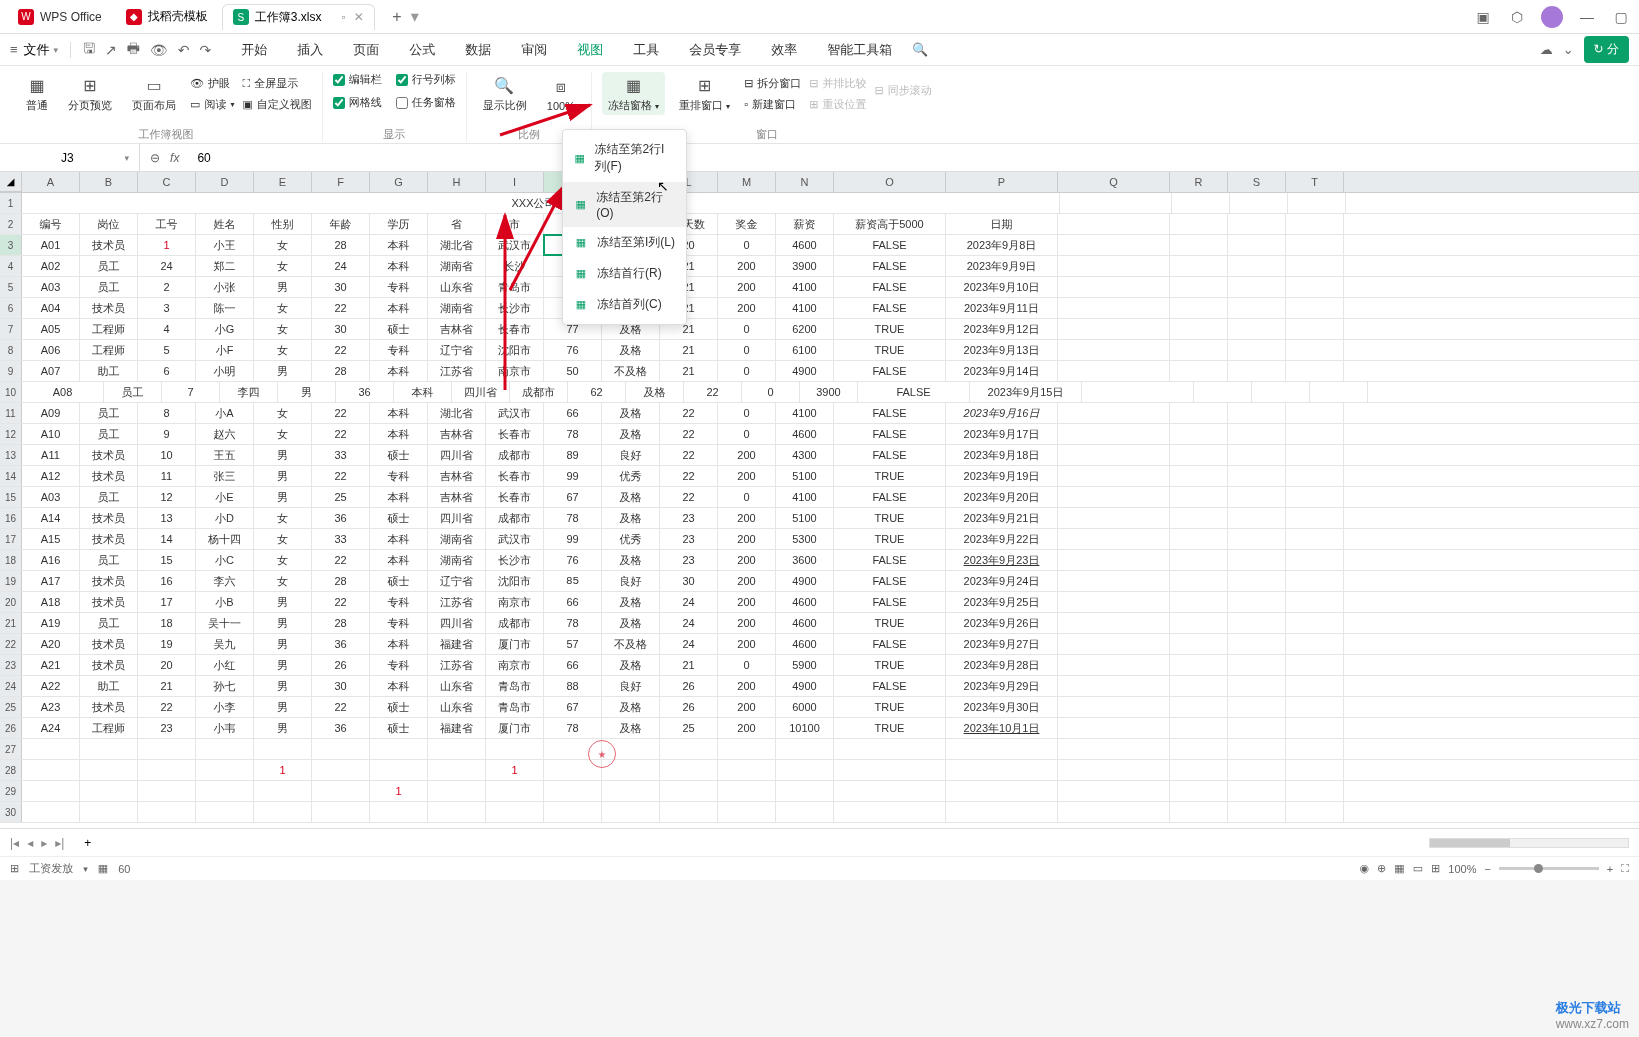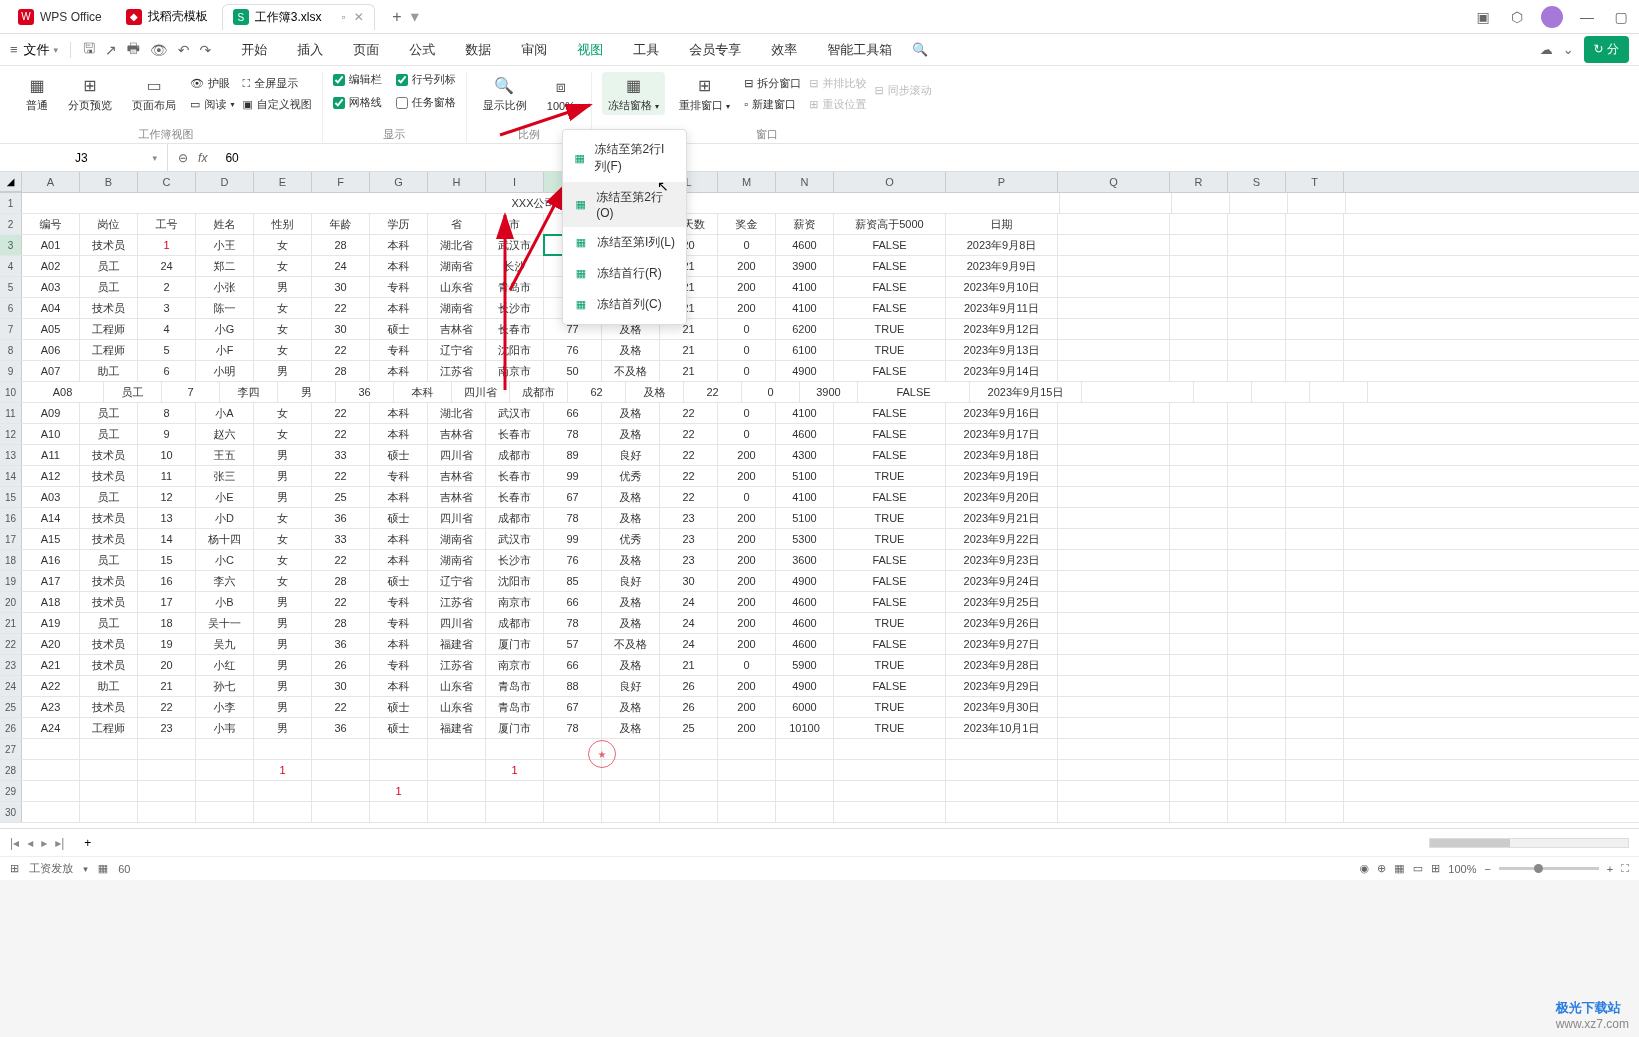--- a/index.html
+++ b/index.html
@@ -40,21 +40,21 @@
 .ribbon-icon { width: 22px; height: 22px; display: flex; align-items: center; justify-content: center; font-size: 16px; color: #555; }
 .ribbon-label { font-size: 11px; color: #333; white-space: nowrap; }
 .ribbon-group-label { font-size: 11px; color: #888; margin-top: auto; }
 .ribbon-check { display: flex; align-items: center; gap: 4px; font-size: 11px; color: #333; cursor: pointer; }
 .ribbon-check input { width: 12px; height: 12px; accent-color: #0aa069; }
 .ribbon-col { display: flex; flex-direction: column; gap: 6px; }
 .ribbon-btn-sm { display: flex; align-items: center; gap: 4px; font-size: 11px; color: #333; cursor: pointer; }
 .ribbon-btn-sm.disabled { color: #bbb; }
 
 .formula-bar { height: 28px; background: #fff; display: flex; align-items: center; border-bottom: 1px solid #ddd; font-size: 12px; }
-.name-box { width: 168px; padding: 0 10px; border-right: 1px solid #ddd; height: 100%; display: flex; align-items: center; justify-content: space-between; }
+.name-box { width: 140px; padding: 0 10px; border-right: 1px solid #ddd; height: 100%; display: flex; align-items: center; justify-content: space-between; }
 .name-box-val { text-align: center; flex: 1; }
 .fx-icons { display: flex; align-items: center; gap: 10px; padding: 0 10px; color: #666; }
 .fx-input { flex: 1; padding: 0 8px; }
 
 .sheet-area { position: relative; background: #fff; height: 656px; overflow: hidden; }
 .col-headers { display: flex; background: #e8ebed; border-bottom: 1px solid #ccc; }
 .row-sel { width: 22px; height: 20px; background: #e8ebed; border-right: 1px solid #ccc; border-bottom: 1px solid #ccc; display: flex; align-items: center; justify-content: center; font-size: 10px; }
 .col-h { height: 20px; border-right: 1px solid #ccc; display: flex; align-items: center; justify-content: center; font-size: 11px; color: #555; background: #e8ebed; }
 .col-h.sel { background: #d0e8dc; }
 .grid-row { display: flex; border-bottom: 1px solid #e5e5e5; height: 21px; }
@@ -548,21 +548,21 @@
         <div class="cell cF" style="width: 58px;">22</div>
         <div class="cell cG" style="width: 58px;">本科</div>
         <div class="cell cH" style="width: 58px;">湖北省</div>
         <div class="cell cI" style="width: 58px;">武汉市</div>
         <div class="cell cJ" style="width: 58px;">66</div>
         <div class="cell cK" style="width: 58px;">及格</div>
         <div class="cell cL" style="width: 58px;">22</div>
         <div class="cell cM" style="width: 58px;">0</div>
         <div class="cell cN" style="width: 58px;">4100</div>
         <div class="cell cO" style="width: 112px;">FALSE</div>
-        <div class="cell cP" style="width: 112px;">2023年9月16日</div>
+        <div class="cell cP" style="width: 112px; font-style: italic;">2023年9月16日</div>
         <div class="cell cQ" style="width: 112px;"></div>
         <div class="cell cR" style="width: 58px;"></div>
         <div class="cell cS" style="width: 58px;"></div>
         <div class="cell cT" style="width: 58px;"></div>
       </div>
       <div class="grid-row">
         <div class="row-h">12</div>
         <div class="cell cA" style="width: 58px;">A10</div>
         <div class="cell cB" style="width: 58px;">员工</div>
         <div class="cell cC" style="width: 58px;">9</div>
@@ -709,38 +709,38 @@
         <div class="cell cF" style="width: 58px;">22</div>
         <div class="cell cG" style="width: 58px;">本科</div>
         <div class="cell cH" style="width: 58px;">湖南省</div>
         <div class="cell cI" style="width: 58px;">长沙市</div>
         <div class="cell cJ" style="width: 58px;">76</div>
         <div class="cell cK" style="width: 58px;">及格</div>
         <div class="cell cL" style="width: 58px;">23</div>
         <div class="cell cM" style="width: 58px;">200</div>
         <div class="cell cN" style="width: 58px;">3600</div>
         <div class="cell cO" style="width: 112px;">FALSE</div>
-        <div class="cell cP" style="width: 112px;">2023年9月23日</div>
+        <div class="cell cP" style="width: 112px; text-decoration: underline;">2023年9月23日</div>
         <div class="cell cQ" style="width: 112px;"></div>
         <div class="cell cR" style="width: 58px;"></div>
         <div class="cell cS" style="width: 58px;"></div>
         <div class="cell cT" style="width: 58px;"></div>
       </div>
       <div class="grid-row">
         <div class="row-h">19</div>
         <div class="cell cA" style="width: 58px;">A17</div>
         <div class="cell cB" style="width: 58px;">技术员</div>
         <div class="cell cC" style="width: 58px;">16</div>
         <div class="cell cD" style="width: 58px;">李六</div>
         <div class="cell cE" style="width: 58px;">女</div>
         <div class="cell cF" style="width: 58px;">28</div>
         <div class="cell cG" style="width: 58px;">硕士</div>
         <div class="cell cH" style="width: 58px;">辽宁省</div>
         <div class="cell cI" style="width: 58px;">沈阳市</div>
-        <div class="cell cJ" style="width: 58px;">85</div>
+        <div class="cell cJ" style="width: 58px; font-family: Liberation Mono, monospace;">85</div>
         <div class="cell cK" style="width: 58px;">良好</div>
         <div class="cell cL" style="width: 58px;">30</div>
         <div class="cell cM" style="width: 58px;">200</div>
         <div class="cell cN" style="width: 58px;">4900</div>
         <div class="cell cO" style="width: 112px;">FALSE</div>
         <div class="cell cP" style="width: 112px;">2023年9月24日</div>
         <div class="cell cQ" style="width: 112px;"></div>
         <div class="cell cR" style="width: 58px;"></div>
         <div class="cell cS" style="width: 58px;"></div>
         <div class="cell cT" style="width: 58px;"></div>
@@ -893,21 +893,21 @@
         <div class="cell cF" style="width: 58px;">36</div>
         <div class="cell cG" style="width: 58px;">硕士</div>
         <div class="cell cH" style="width: 58px;">福建省</div>
         <div class="cell cI" style="width: 58px;">厦门市</div>
         <div class="cell cJ" style="width: 58px;">78</div>
         <div class="cell cK" style="width: 58px;">及格</div>
         <div class="cell cL" style="width: 58px;">25</div>
         <div class="cell cM" style="width: 58px;">200</div>
         <div class="cell cN" style="width: 58px;">10100</div>
         <div class="cell cO" style="width: 112px;">TRUE</div>
-        <div class="cell cP" style="width: 112px;">2023年10月1日</div>
+        <div class="cell cP" style="width: 112px; text-decoration: underline;">2023年10月1日</div>
         <div class="cell cQ" style="width: 112px;"></div>
         <div class="cell cR" style="width: 58px;"></div>
         <div class="cell cS" style="width: 58px;"></div>
         <div class="cell cT" style="width: 58px;"></div>
       </div>
       <div class="grid-row">
         <div class="row-h">27</div>
         <div class="cell cA" style="width: 58px;"></div>
         <div class="cell cB" style="width: 58px;"></div>
         <div class="cell cC" style="width: 58px;"></div>

